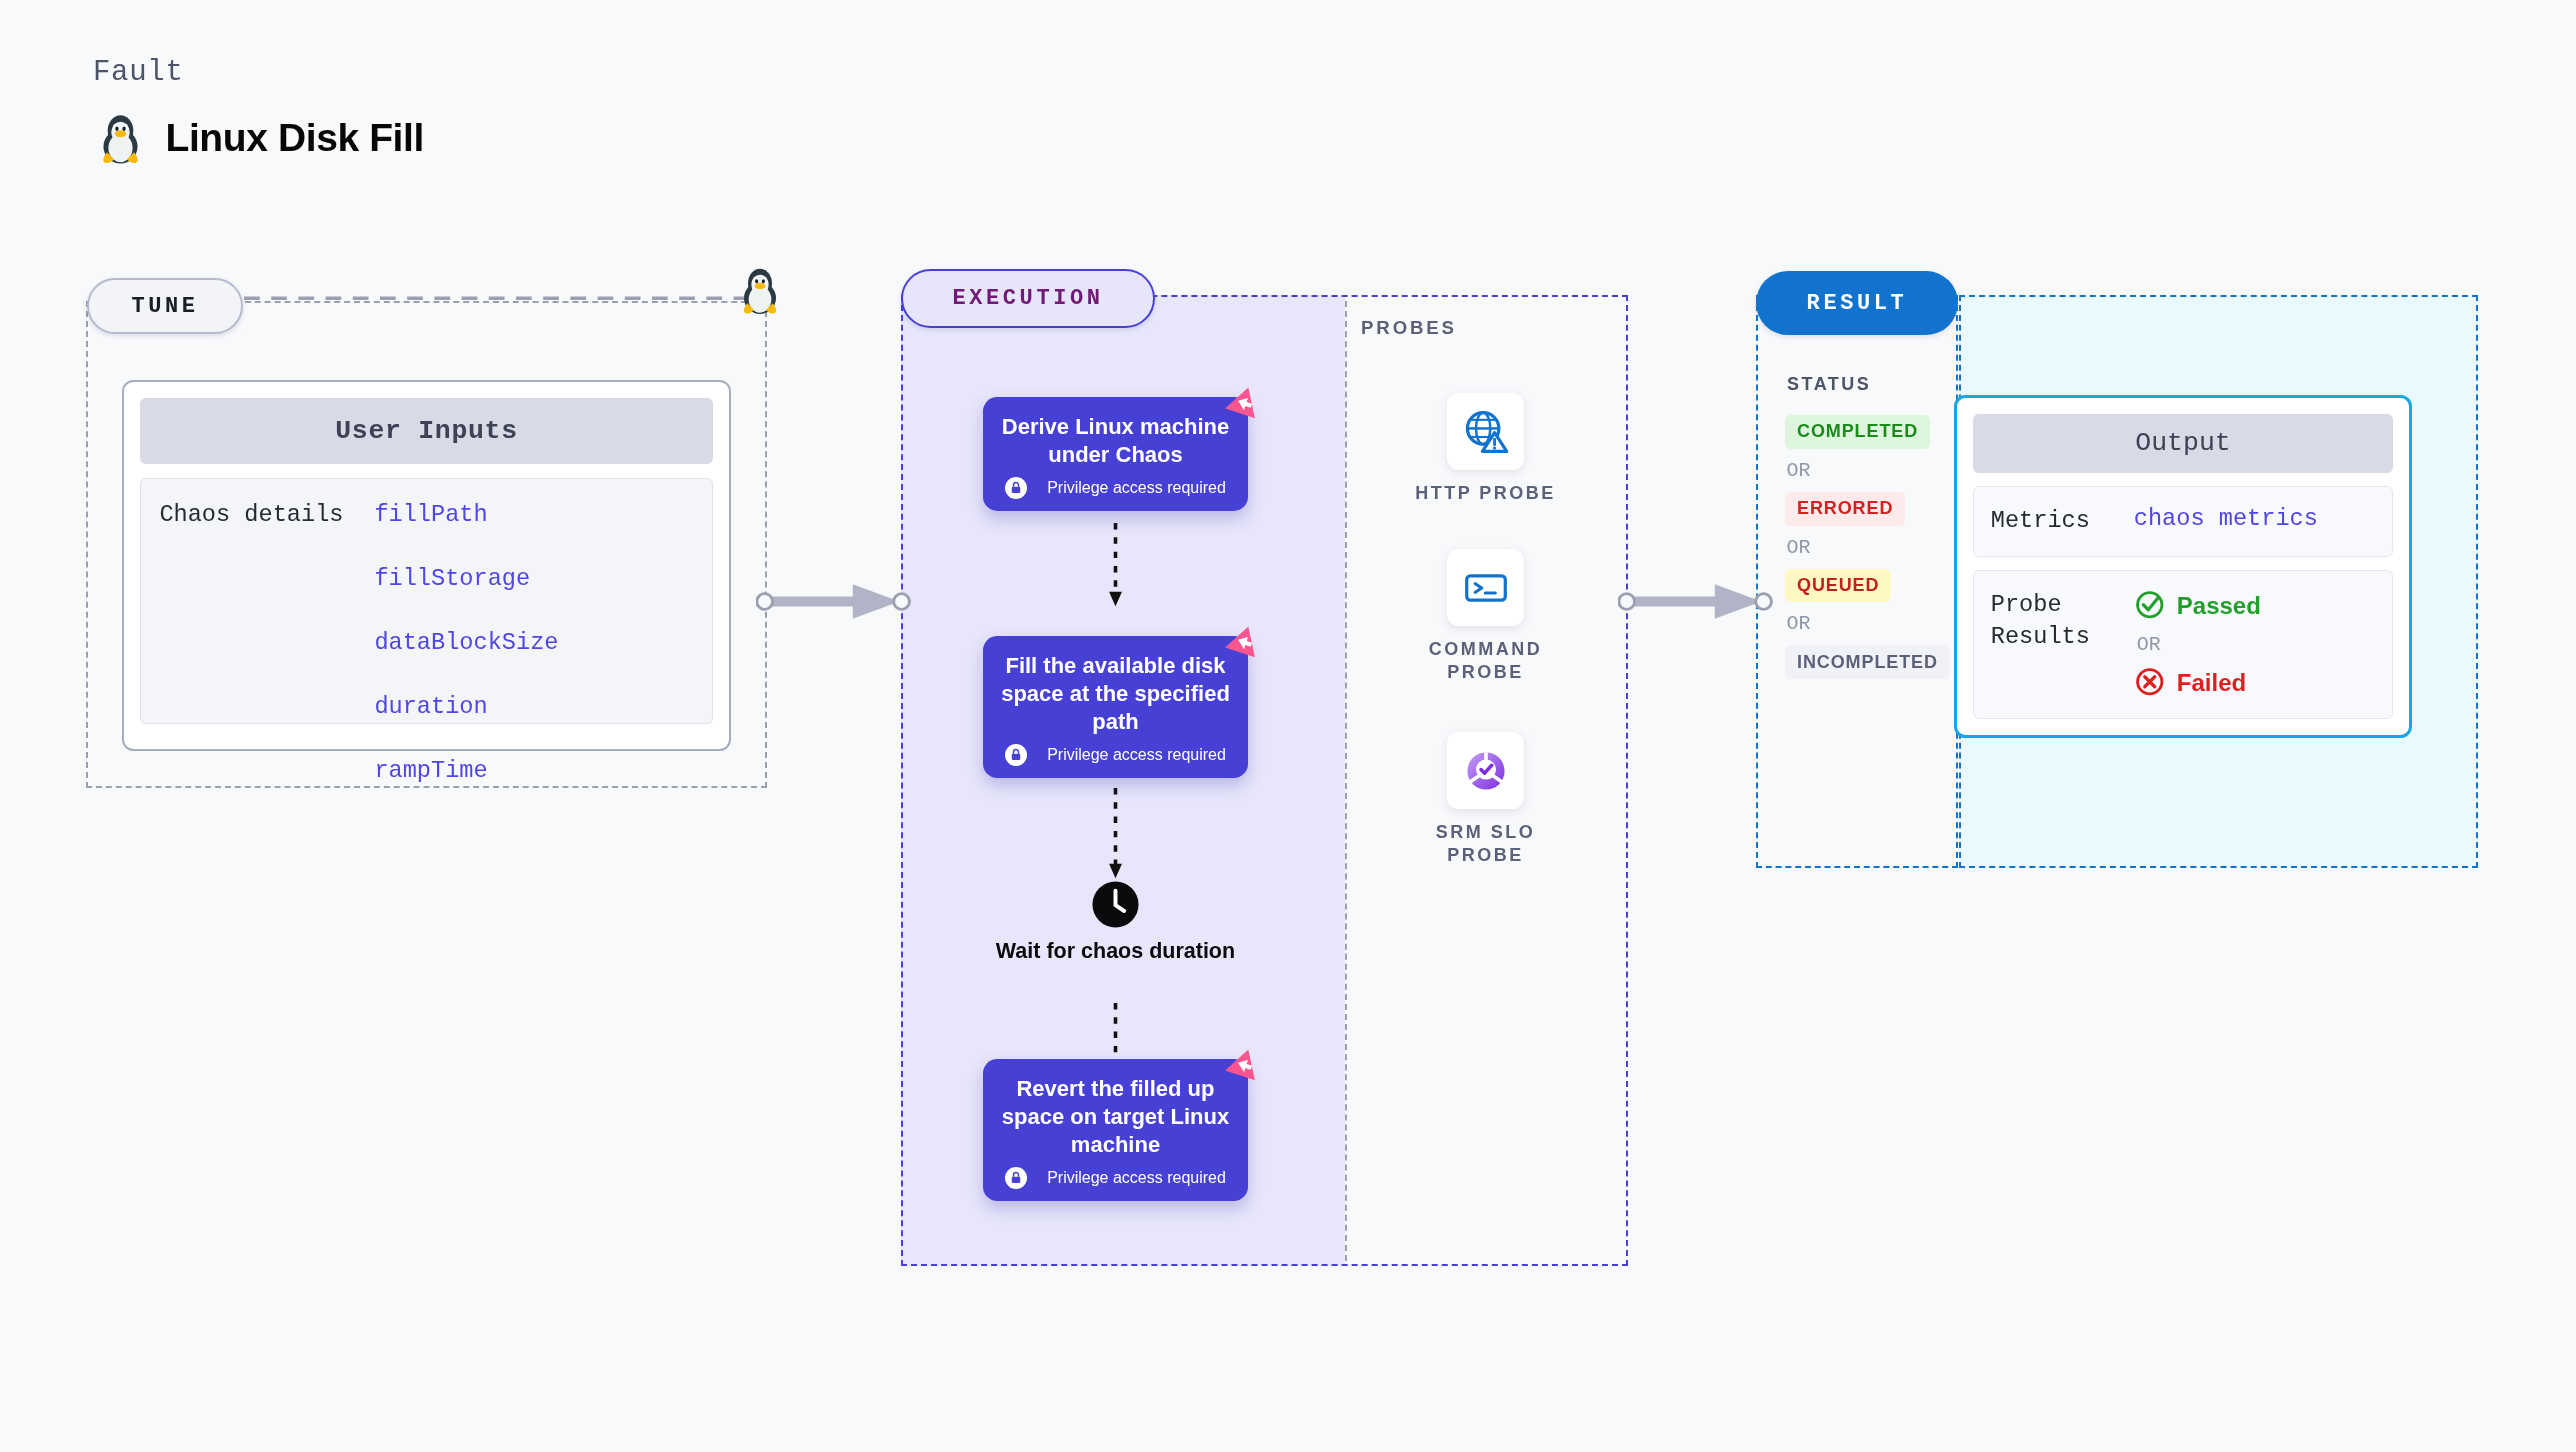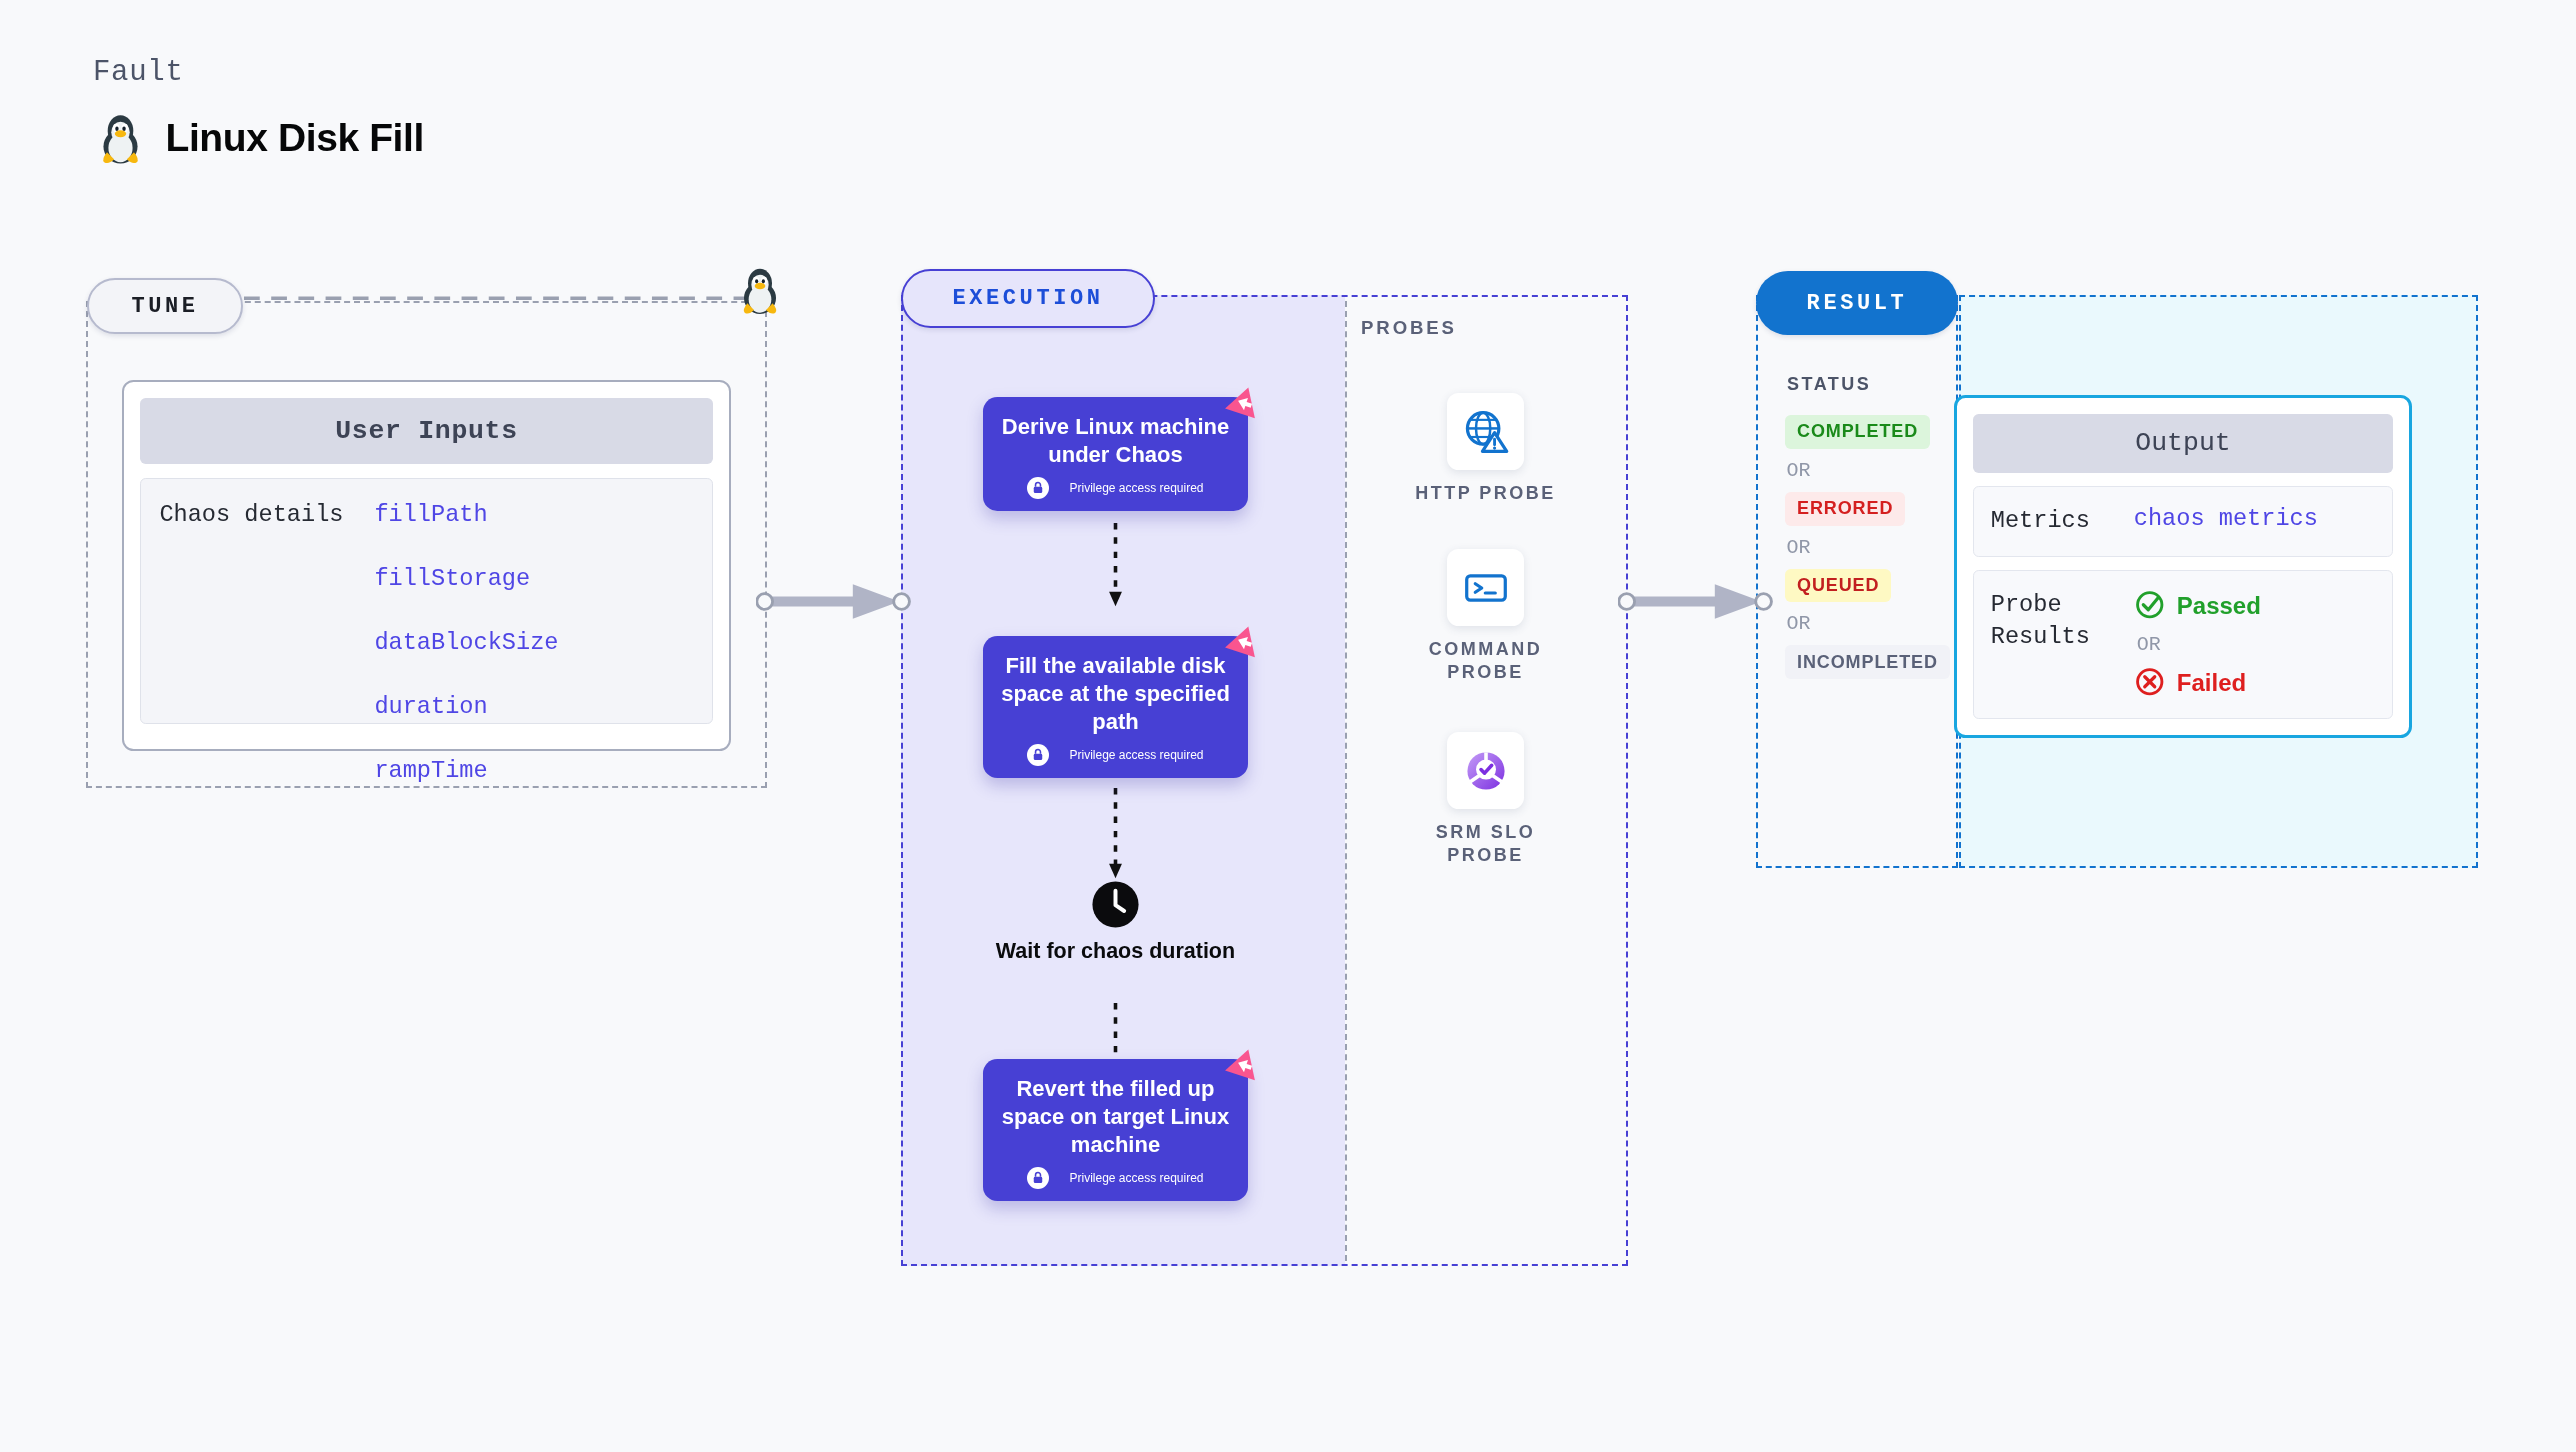--- a/index.html
+++ b/index.html
@@ -29,21 +29,21 @@
     border-radius: 716px; font-family: "Liberation Mono", monospace;
     font-weight: bold; letter-spacing: 3.6px; z-index: 40;
     box-shadow: 0 2.1px 5.7px rgba(40,50,90,.13);
   }
   .pill-tune {
     left: 87px; top: 278px; width: 156px; height: 56px;
     background: #f3f4f8; border: 2.1px solid #b6bace; color: #1b1e26; font-size: 22px;
   }
   .pill-exec {
     left: 901px; top: 269px; width: 254px; height: 59px;
-    background: #e6e5fb; border: 2.9px solid #4740d4; color: #1d4ed8; font-size: 22px;
+    background: #e6e5fb; border: 2.9px solid #4740d4; color: #701a75; font-size: 22px;
   }
   .pill-result {
     left: 1756px; top: 271px; width: 202px; height: 64px;
     background: #1273ce; border: none; color: #ffffff; font-size: 22px;
   }
 
   
   .region { position: absolute; }
   .region-tune {
     left: 86px; top: 301px; width: 681px; height: 487px;
@@ -102,21 +102,21 @@
   .step-card {
     position: absolute; width: 265px; background: #4740d4; border-radius: 14.3px;
     box-shadow: 0 7.2px 15.8px rgba(60,55,170,.26);
     padding: 15.8px 13px 11.5px 13px; text-align: center; z-index: 20;
   }
   .step-title {
     color: #ffffff; font-size: 22px; font-weight: bold; line-height: 1.27;
   }
   .step-priv {
     margin-top: 8.6px; display: flex; align-items: center; justify-content: center; gap: 20px;
-    color: #ffffff; font-size: 12px;
+    color: #ffffff; font-size: 16px;
   }
   .lock-badge {
     width: 22px; height: 22px; border-radius: 50%; background: #ffffff;
     display: flex; align-items: center; justify-content: center; flex: none;
   }
   .ribbon { position: absolute; right: -13.6px; top: -13px; z-index: 25; }
 
   
   .wait-node { position: absolute; width: 265px; text-align: center; z-index: 20; }
   .clock-wrap { display: flex; justify-content: center; }

